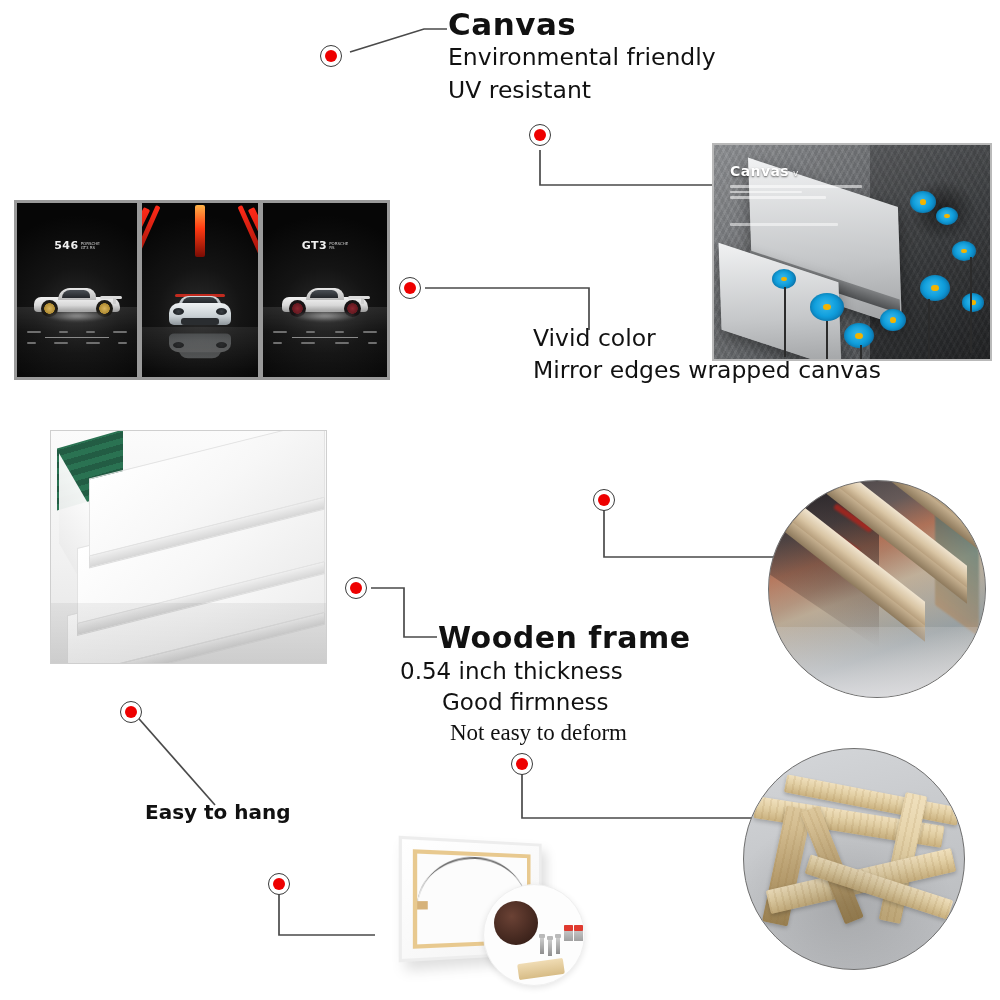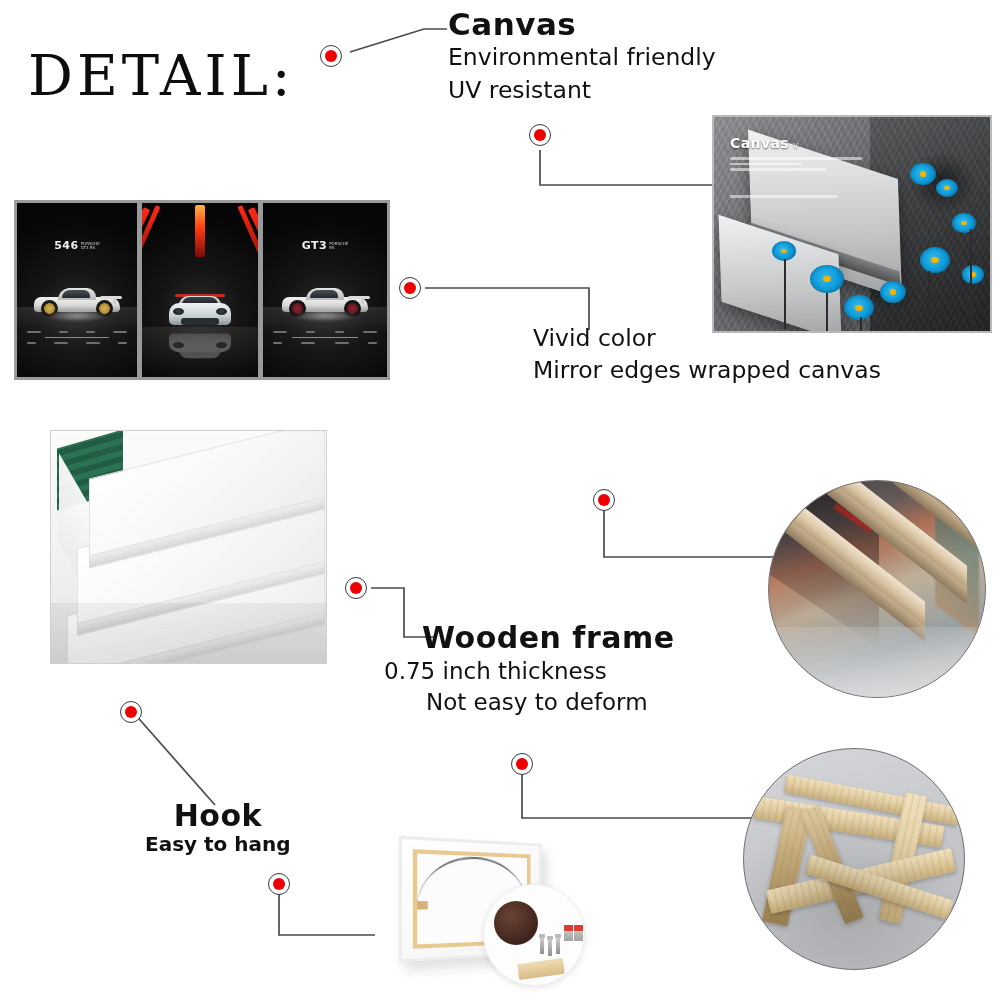--- a/index.html
+++ b/index.html
@@ -30,27 +30,27 @@
   }
 
   #callout-canvas{left:448px;top:8px;}
   #callout-canvas .head{font-size:31px;}
   #callout-canvas .line{font-size:23.5px;line-height:1.37;}
 
   #callout-printing{left:533px;top:322px;}
   #callout-printing .head{font-size:31px;}
   #callout-printing .line{font-size:23.5px;line-height:1.37;}
 
-  #callout-wooden{left:422px;top:622px;}
+  #callout-wooden{left:438px;top:622px;}
   #callout-wooden .head{font-size:30px;}
   #callout-wooden .lines{margin-top:2px;}
   #callout-wooden .line{font-size:23px;line-height:1.33;}
   #callout-wooden .l1{margin-left:-38px;}
   #callout-wooden .l2{margin-left:4px;}
-  #callout-wooden .l3{margin-left:4px;}
+  #callout-wooden .l3{margin-left:12px;font-family:Liberation Serif, serif;}
 
   #callout-hook{left:145px;top:800px;text-align:center;}
   #callout-hook .head{font-size:30px;}
   #callout-hook .line{font-size:20px;font-weight:bold;line-height:1.22;}
 
   
   .dot{
     width:22px;height:22px;border-radius:50%;
     background:#ffffff;border:1.6px solid #3a3a3a;
     box-sizing:border-box;
@@ -166,21 +166,21 @@
   .car-front .fgrille{position:absolute;left:12px;right:12px;bottom:4px;height:7px;
     background:#2a2d30;border-radius:3px;}
   .reflection{
     position:absolute;left:50%;margin-left:-31px;top:128px;width:62px;height:34px;
     transform:scaleY(-0.85);opacity:0.30;filter:blur(0.7px);
   }
   .refl-sheen{position:absolute;left:0;right:0;top:124px;height:56px;
     background:linear-gradient(180deg,rgba(255,255,255,0.08),transparent 80%);}
 
   
-  #photo-canvas-flowers{left:712px;top:115px;width:280px;height:218px;
+  #photo-canvas-flowers{left:712px;top:143px;width:280px;height:218px;
     border:2px solid #b9b9b9;box-sizing:border-box;overflow:hidden;
     background:linear-gradient(135deg,#8f9194 0%,#6f7174 35%,#55585b 65%,#3c3e41 100%);}
   .cf-texture{position:absolute;inset:0;
     background:
       repeating-linear-gradient(118deg,rgba(255,255,255,0.05) 0 2px,rgba(0,0,0,0.05) 2px 5px),
       repeating-linear-gradient(62deg,rgba(255,255,255,0.035) 0 3px,rgba(0,0,0,0.03) 3px 7px);
     opacity:.9;}
   .cf-panel{position:absolute;background:linear-gradient(160deg,#f1f2f3,#c5c7c9 60%,#9ea0a2);}
   .cf-panel.p1{left:36px;top:38px;width:150px;height:118px;
     transform:skewY(20deg) rotate(-2deg);box-shadow:0 6px 14px rgba(0,0,0,.45);}
@@ -299,21 +299,20 @@
   .hk-nail{position:absolute;width:9px;height:16px;background:linear-gradient(180deg,#d8d8d8,#a0a0a0);}
   .hk-nail i{position:absolute;left:0;top:0;width:9px;height:6px;background:#e03a2f;border-radius:1px;}
   .hk-wood{position:absolute;left:34px;bottom:8px;width:46px;height:16px;
     background:linear-gradient(180deg,#f0dcb4,#d7bc86);transform:rotate(-8deg);border-radius:2px;}
 </style>
 </head>
 <body>
 
 <div class="stage">
 
-  <div class="abs" id="page-title">DETAIL:</div>
 
   <svg class="abs" id="connectors" viewBox="0 0 1000 1000" width="1000" height="1000">
     <path d="M350,52 L424,29 L447,29"></path>
     <path d="M540,150 L540,185 L712,185"></path>
     <path d="M425,288 L589,288 L589,330"></path>
     <path d="M604,500 L604,557 L790,557"></path>
     <path d="M371,588 L404,588 L404,637 L437,637"></path>
     <path d="M522,764 L522,818 L760,818"></path>
     <path d="M133,712 L215,805"></path>
     <path d="M279,884 L279,935 L375,935"></path>
@@ -335,27 +334,27 @@
   </div>
 
   <div class="abs callout" id="callout-printing">
     <div class="line">Vivid color</div>
     <div class="line">Mirror edges wrapped canvas</div>
   </div>
 
   <div class="abs callout" id="callout-wooden">
     <div class="head">Wooden frame</div>
     <div class="lines">
-      <div class="line l1">0.75 inch thickness</div>
+      <div class="line l1">0.54 inch thickness</div>
+      <div class="line l2">Good firmness</div>
       <div class="line l3">Not easy to deform</div>
     </div>
   </div>
 
   <div class="abs callout" id="callout-hook">
-    <div class="head">Hook</div>
     <div class="line">Easy to hang</div>
   </div>
 
   <div class="abs" id="photo-car-posters">
 
     <div class="poster" id="poster-left">
       <div class="poster-bg"></div>
       <div class="poster-floor"></div>
       <div class="poster-title">
         <span>546</span><span class="sub"><span>PORSCHE</span><br><span>GT3 RS</span></span>

